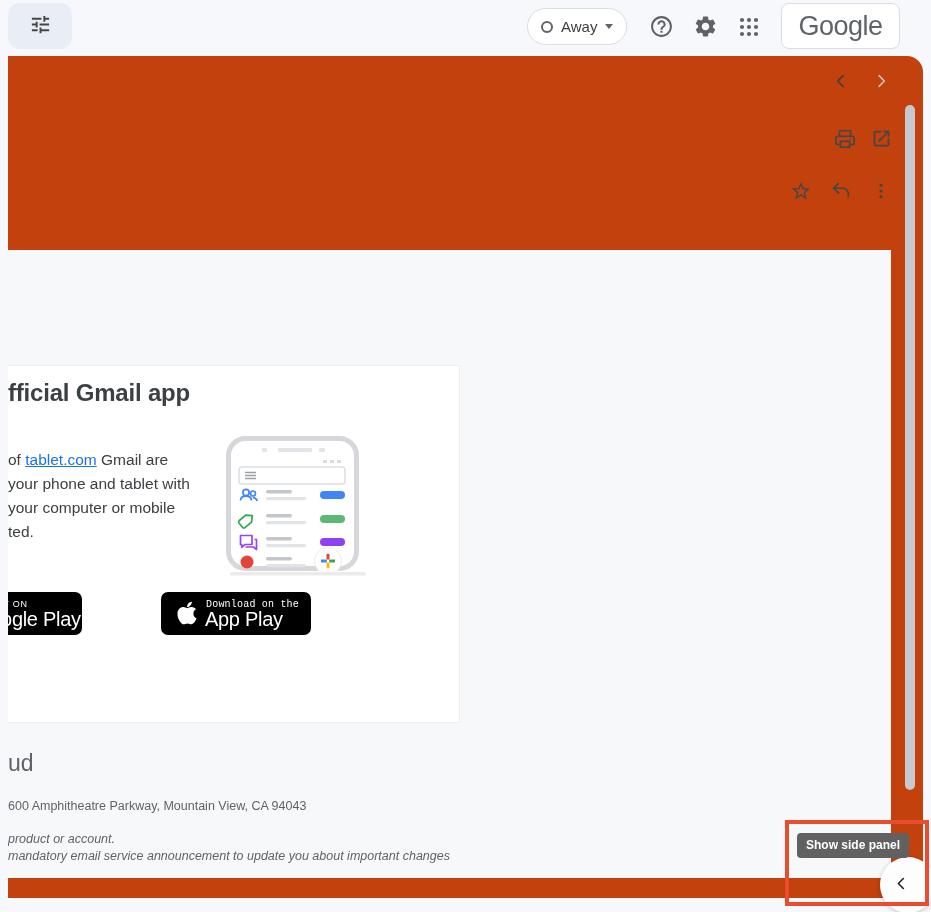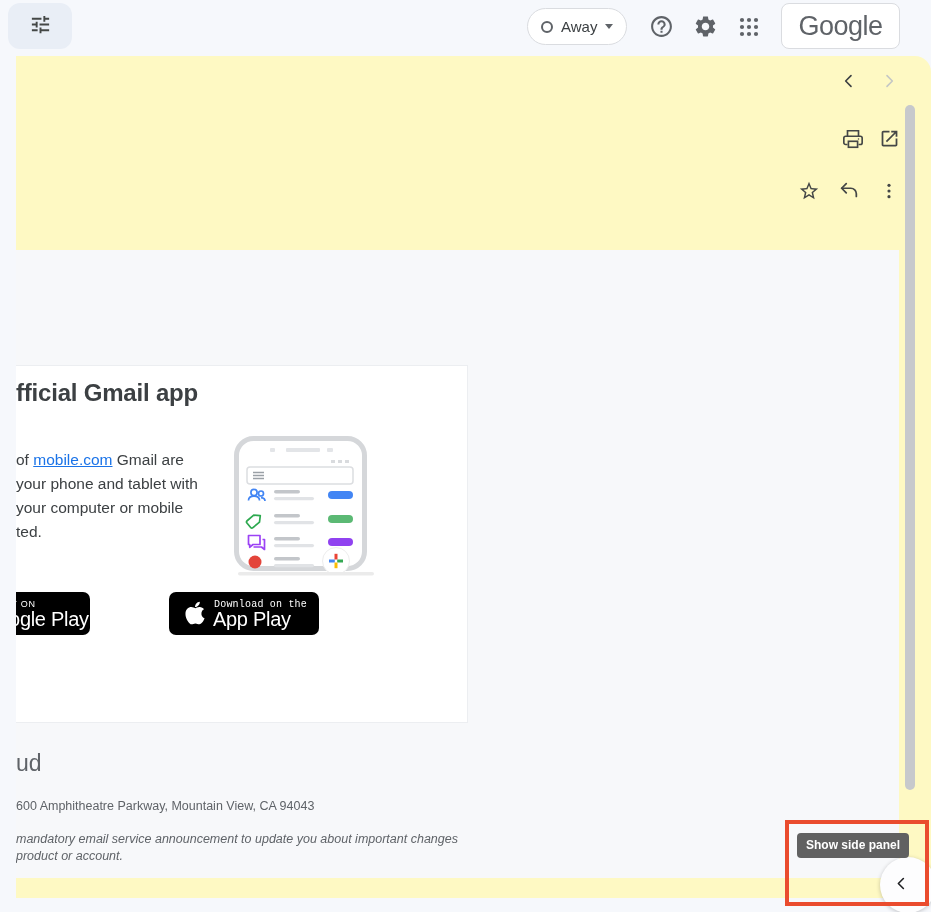--- a/index.html
+++ b/index.html
@@ -18,21 +18,21 @@
                display:flex; align-items:center; gap:8px; cursor:pointer; }
   .away-ring { width:12px; height:12px; border:2px solid #5f6368; border-radius:50%; }
   .away-label { font-size:15px; color:#3c4043; }
   .away-caret { width:0; height:0; border-left:4.5px solid transparent; border-right:4.5px solid transparent;
                 border-top:5.5px solid #5f6368; }
   .logo-box { position:absolute; left:781px; top:3px; width:119px; height:46px; background:#fff;
               border:1px solid #dadce0; border-radius:8px; display:flex; align-items:center; justify-content:center; cursor:pointer; }
   .logo-text { font-size:27px; font-weight:500; color:#5f6368; letter-spacing:-0.5px; }
 
   
-  .mail-card { position:absolute; left:16px; top:56px; width:915px; height:842px; background:#fef9c3;
+  .mail-card { position:absolute; left:8px; top:56px; width:915px; height:842px; background:#c2410c;
                border-radius:0 16px 16px 0; z-index:1; }
   .icon-btn { position:absolute; width:40px; height:40px; border:none; background:transparent;
               display:flex; align-items:center; justify-content:center; cursor:pointer; border-radius:50%; }
 
   .email-body { position:absolute; left:0; top:194px; width:883px; height:628px; background:#f7f8fa; overflow:hidden; }
   .promo-card { position:absolute; left:-30px; top:115px; width:482px; height:358px; background:#fff;
                 border:1px solid #eceef1; }
   .promo-heading { position:absolute; left:0; top:129px; font-size:24px; font-weight:700; color:#3c4043;
                    letter-spacing:-0.2px; white-space:nowrap; }
   .promo-text { position:absolute; left:0; top:198px; font-size:15.5px; line-height:24px; color:#3c4043; white-space:nowrap; }
@@ -186,21 +186,21 @@
           </svg>
       </span>
     </button>
 
     <div class="email-body">
       <div class="promo-card"></div>
 
       <div class="promo-heading">fficial Gmail app</div>
 
       <div class="promo-text">
-        <div><span>of </span><a>mobile.com</a><span> Gmail are</span></div>
+        <div><span>of </span><a>tablet.com</a><span> Gmail are</span></div>
         <div>your phone and tablet with</div>
         <div>your computer or mobile</div>
         <div>ted.</div>
       </div>
 
       <div class="phone-wrap">
         <svg width="140" height="142" viewBox="0 0 140 142">
           <rect x="128" y="56" width="5" height="16" rx="2.5" fill="#d5d7da"></rect>
           <rect x="128" y="78" width="5" height="14" rx="2.5" fill="#d5d7da"></rect>
           <rect x="2.5" y="2.5" width="128" height="130" rx="17" fill="#ffffff" stroke="#d5d7da" stroke-width="5"></rect>
@@ -262,22 +262,22 @@
               <path d="M318.7 268.7c-.2-36.7 16.4-64.4 50-84.8-18.8-26.9-47.2-41.7-84.7-44.6-35.5-2.8-74.3 20.7-88.5 20.7-15 0-49.4-19.7-76.4-19.7C63.3 141.2 4 184.8 4 273.5q0 39.3 14.4 81.2c12.8 36.7 59 126.7 107.2 125.2 25.2-.6 43-17.9 75.8-17.9 31.8 0 48.3 17.9 76.4 17.9 48.6-.7 90.4-82.5 102.6-119.3-65.2-30.7-61.7-90-61.7-91.9zm-56.6-164.2c27.3-32.4 24.8-61.9 24-72.5-24.1 1.4-52 16.4-67.9 34.9-17.5 19.8-27.8 44.3-25.6 71.9 26.1 2 49.9-11.4 69.5-34.3z"></path>
             </svg>
         </span>
         <span class="l1">Download on the</span>
         <span class="l2">App Play</span>
       </div>
 
       <div class="footer-brand">ud</div>
       <div class="footer-address">600 Amphitheatre Parkway, Mountain View, CA 94043</div>
       <div class="footer-disc">
+        <div>product or account.</div>
         <div>mandatory email service announcement to update you about important changes</div>
-        <div>product or account.</div>
       </div>
     </div>
   </div>
 
   <div class="scroll-thumb"></div>
 
   <button class="chevron-circle">
     <span style="margin-right:14px;">
       <svg width="15" height="15" viewBox="0 0 24 24" fill="none" stroke="#202124" stroke-width="2.6" stroke-linecap="round" stroke-linejoin="round">
           <polyline points="15 4 7 12 15 20"></polyline>

